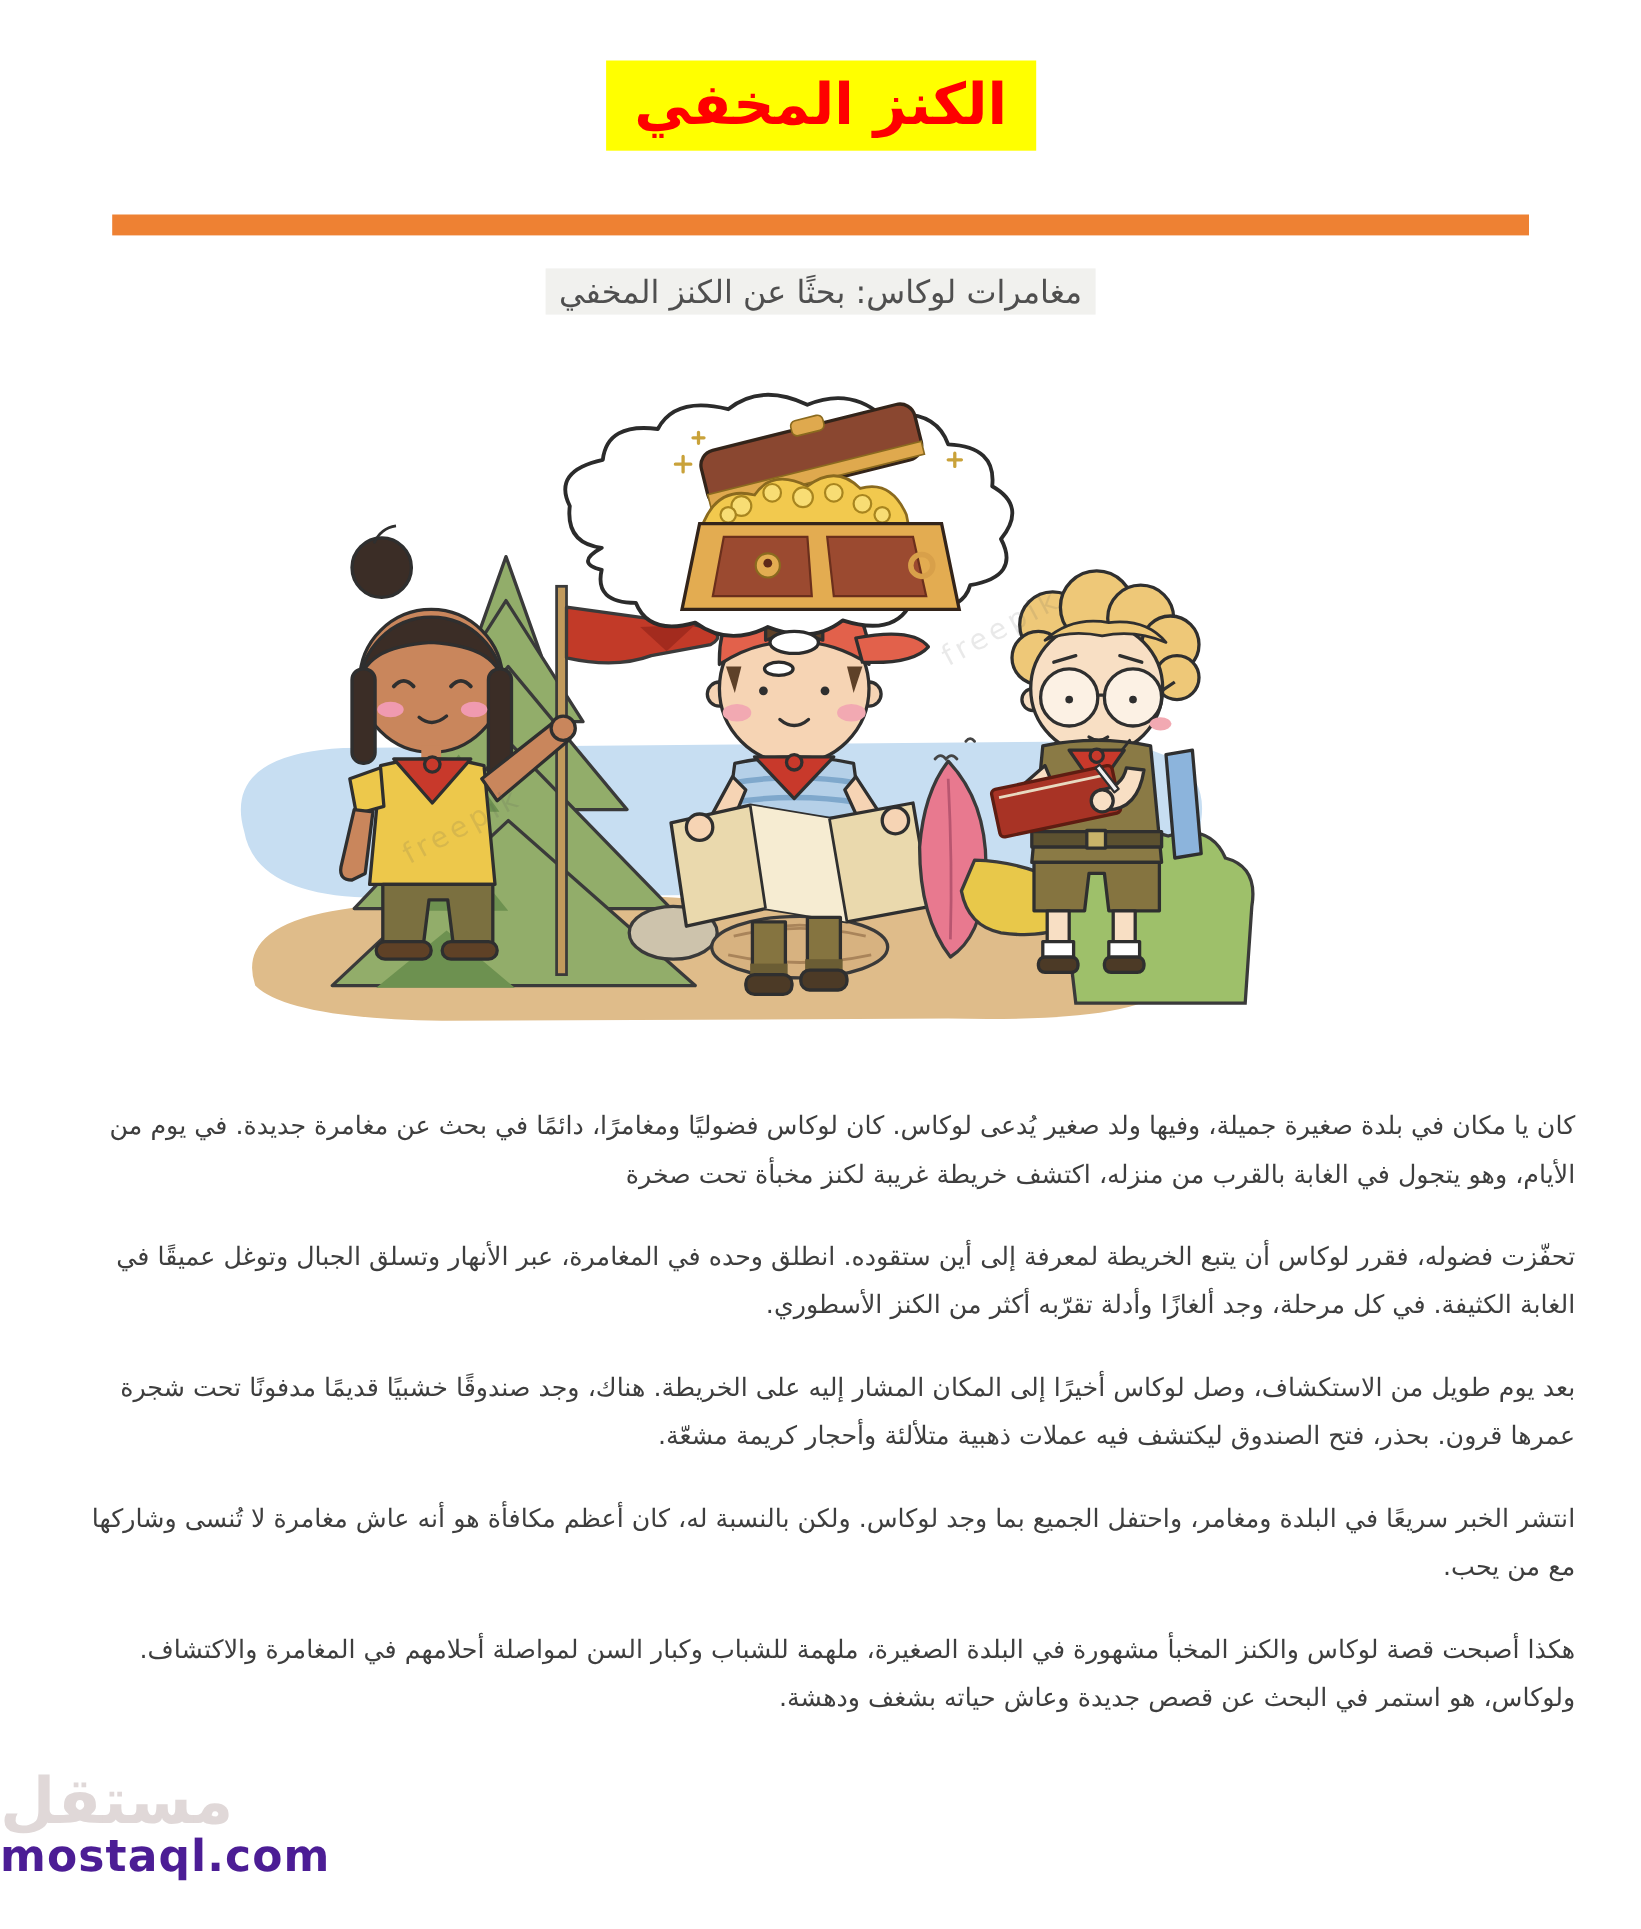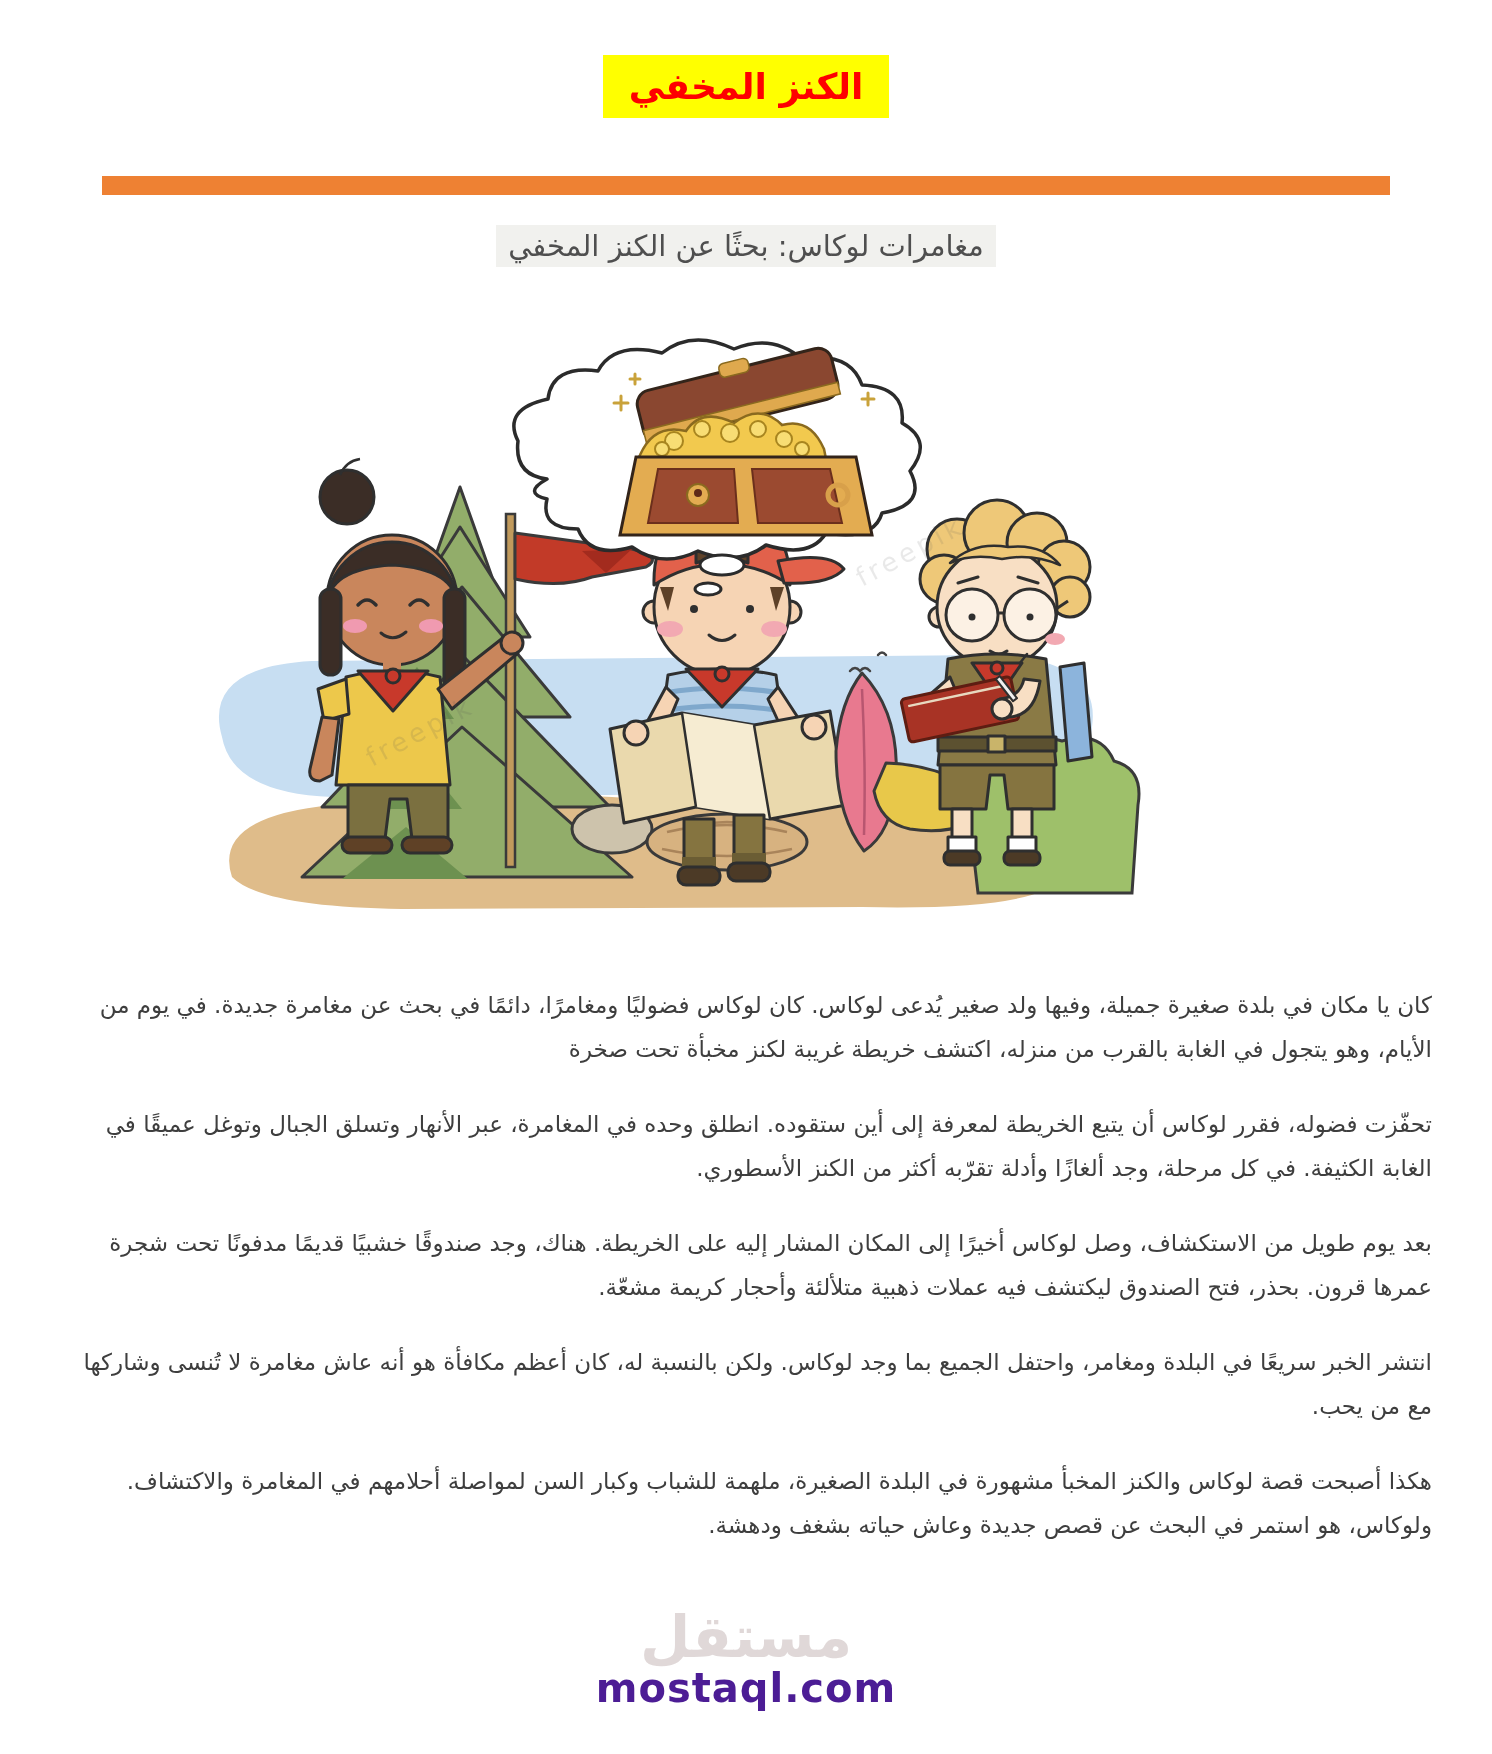--- a/index.html
+++ b/index.html
@@ -3,38 +3,38 @@
 <meta charset="utf-8">
 <style>
   html,body{margin:0;padding:0;}
   body{
     width:1492px;height:1754px;background:#ffffff;position:relative;overflow:hidden;
     font-family:"DejaVu Sans",sans-serif;
   }
   .title-wrap{text-align:center;padding-top:55px;}
   .title-highlight{
     display:inline-block;background:#ffff00;color:#fe0000;
-    font-size:36px;font-weight:bold;padding:10px 26px;line-height:1.2;
+    font-size:52px;font-weight:bold;padding:10px 26px;line-height:1.2;
   }
   .divider{width:1288px;height:19px;background:#ee8133;margin:58px auto 0;}
   .subtitle-wrap{text-align:center;margin-top:30px;}
   .subtitle{
     display:inline-block;background:#f1f1ee;color:#4f4f4f;
     font-size:29px;font-weight:normal;padding:4px 12px;
   }
   .illustration-wrap{margin-top:70px;}
   .illustration-wrap svg{display:block;margin-left:162px;}
   .content{
     position:relative;z-index:1;width:1372px;margin:66px auto 0;
     direction:rtl;text-align:right;color:#3e3e3e;
     font-size:23px;line-height:44px;
   }
   .content p{margin:0 0 31px;}
   .watermark{
-    position:absolute;top:1608px;left:0;right:0;text-align:center;z-index:0;
+    position:absolute;top:1608px;left:0;right:0;z-index:0;
   }
   .wm-logo{font-size:58px;font-weight:bold;color:#dbd2d2;opacity:.85;line-height:1.0;}
   .wm-domain{font-size:40px;font-weight:bold;color:#4c1d95;letter-spacing:1px;line-height:1.1;}
 </style>
 </head>
 <body>
 
 <div class="title-wrap">
   <span class="title-highlight">الكنز المخفي</span>
 </div>

